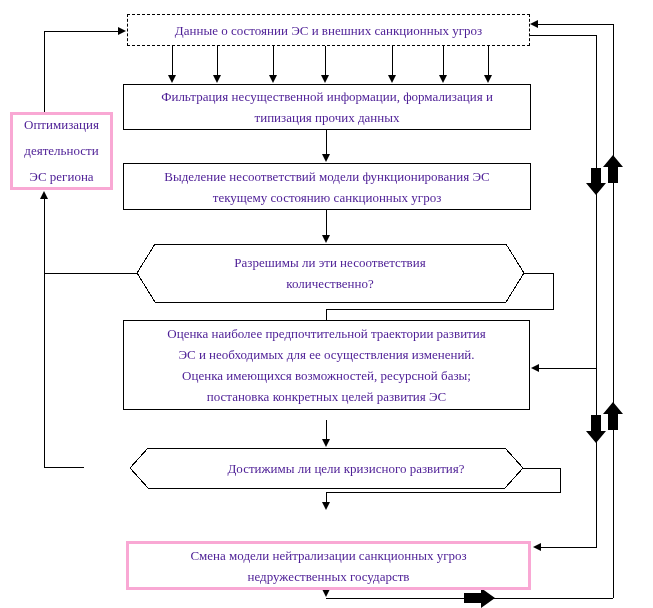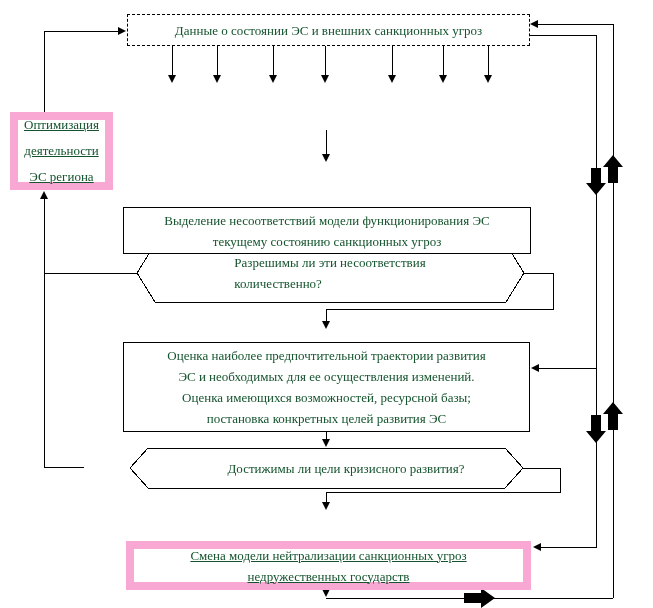--- a/index.html
+++ b/index.html
@@ -1,32 +1,32 @@
 <!DOCTYPE html>
 <html><head>
 <meta charset="utf-8">
 <style>
   html,body { margin:0; padding:0; background:#ffffff; }
   .canvas {
     position:relative; width:531px; height:608px; background:#ffffff;
-    font-family:"Liberation Serif", serif; color:#14532d;
+    font-family:"Liberation Serif", serif; color:#4c1d95;
   }
   svg.wires { position:absolute; left:0; top:0; width:653px; height:608px; }
   .node {
     position:absolute; box-sizing:border-box;
     display:flex; align-items:center; justify-content:center;
     text-align:center; font-size:13px; line-height:21px;
     background:#ffffff; border:1px solid #000;
   }
   .node.dashed { border:1px dashed #000; }
-  .node.bold { border:8px solid #f9a8d4;text-decoration:underline; }
+  .node.bold { border:3px solid #f9a8d4; }
   .hexlabel {
     position:absolute; box-sizing:border-box;
     display:flex; align-items:center; justify-content:center;
-    text-align:left; font-size:13px; line-height:21px;
+    text-align:center; font-size:13px; line-height:21px;
     background:transparent; border:none;
   }
   .label { white-space:pre-line; }
   .opt { line-height:26px; }
 </style>
 </head>
 <body>
 
 <div class="canvas">
 
@@ -91,32 +91,36 @@
       <polygon points="591,415 601,415 601,431 606,431 596,443 586,431 591,431"></polygon>
       <polygon points="608,430 608,414 603,414 613,402 623,414 618,414 618,430"></polygon>
       <polygon points="464,593 481,593 481,588 495,598 481,608 481,603 464,603"></polygon>
     </g>
   </svg>
 
   <div class="node dashed" style="left:127px; top:14px; width:403px; height:32px;">
     <span class="label">Данные о состоянии ЭС и внешних санкционных угроз</span>
   </div>
 
+  <div class="node" style="left:123px; top:84px; width:408px; height:46px;">
+    <span class="label">Фильтрация несущественной информации, формализация и
+типизация прочих данных</span>
+  </div>
 
-  <div class="node" style="left:123px; top:163px; width:408px; height:47px;margin-top:44px;">
+  <div class="node" style="left:123px; top:163px; width:408px; height:47px;">
     <span class="label">Выделение несоответствий модели функционирования ЭС
 текущему состоянию санкционных угроз</span>
   </div>
 
   <div class="hexlabel" style="left:190px; top:246px; width:280px; height:54px;">
     <span class="label">Разрешимы ли эти несоответствия
 количественно?</span>
   </div>
 
-  <div class="node" style="left:123px; top:342px; width:407px; height:90px;">
+  <div class="node" style="left:123px; top:320px; width:407px; height:90px;">
     <span class="label">Оценка наиболее предпочтительной траектории развития
 ЭС и необходимых для ее осуществления изменений.
 Оценка имеющихся возможностей, ресурсной базы;
 постановка конкретных целей развития ЭС</span>
   </div>
 
   <div class="hexlabel" style="left:176px; top:448px; width:340px; height:40px;">
     <span class="label">Достижимы ли цели кризисного развития?</span>
   </div>
 

